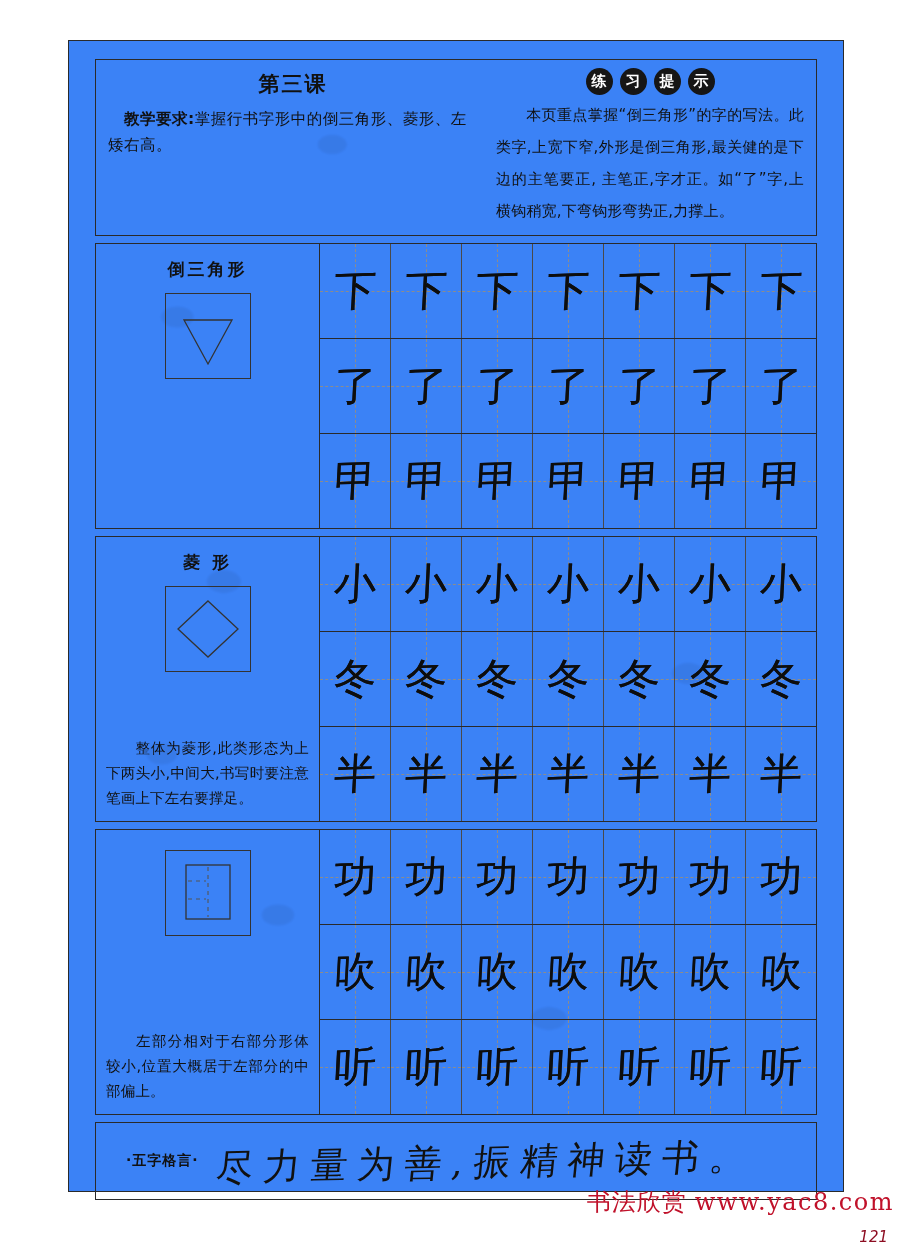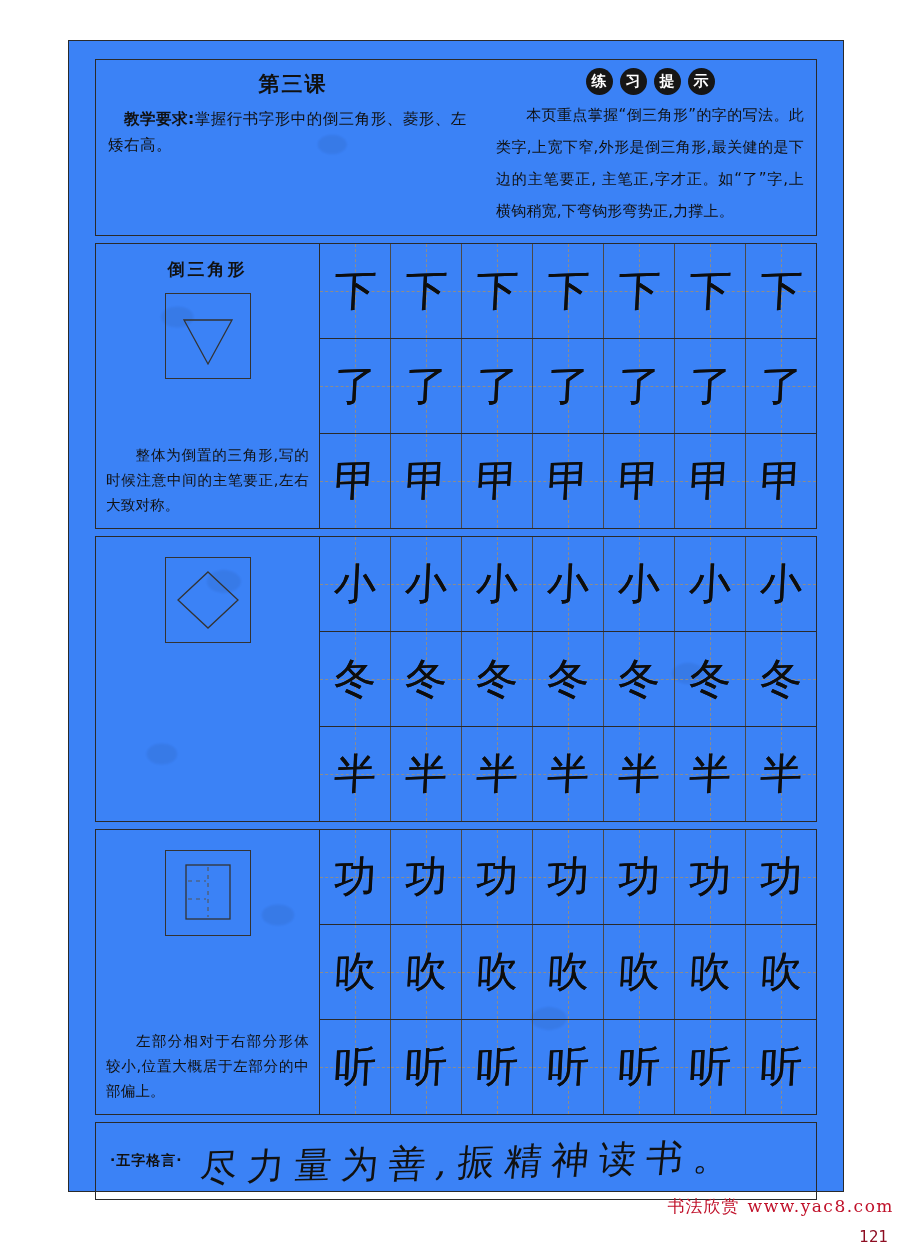--- a/index.html
+++ b/index.html
@@ -213,53 +213,55 @@
     display:flex;
     align-items:center;
     padding:0 10px 0 14px;
   }
   .motto-label{
     font-size:14px;
     font-weight:bold;
     letter-spacing:1px;
     white-space:nowrap;
     margin-right:18px;
+    margin-left:16px;
   }
   .motto-text{
     flex:1;
     font-family:"DejaVu Serif","Liberation Serif",serif;
     font-size:37px;
     letter-spacing:10px;
     color:#111;
     transform:skewX(-7deg) rotate(-1.2deg);
     white-space:nowrap;
     line-height:1;
   }
 
   
   .watermark{
     position:absolute;
     right:18px;bottom:34px;
     color:#c0112a;
-    font-size:17px;
+    font-size:24px;
     letter-spacing:1px;
     white-space:nowrap;
     font-family:"DejaVu Serif","Liberation Serif",serif;
   }
   .watermark .url{
     font-family:"DejaVu Serif","Liberation Serif",serif;
     letter-spacing:1.5px;
     margin-left:8px;
   }
   .pageno{
     position:absolute;
     right:24px;bottom:6px;
     color:#8d0d22;
     font-size:15px;
     font-family:"DejaVu Sans","Liberation Sans",sans-serif;
+    font-style:italic;
   }
 </style>
 </head>
 <body>
 
 <div class="page">
   <div class="ghost"></div>
 
   <div class="inner">
 
@@ -284,21 +286,20 @@
     </div>
 
     <div class="section">
       <div class="sec-left">
         <div class="sec-title">倒三角形</div>
         <div class="shape-box">
           <svg width="84" height="84" viewBox="0 0 84 84" aria-hidden="true">
             <polygon points="18,26 66,26 42,70" fill="none" stroke="#333" stroke-width="1.3"></polygon>
           </svg>
         </div>
-        <div class="sec-desc"><span class="indent"></span><span>整体为倒置的三角形,写的时候注意中间的主笔要正,左右大致对称。</span></div>
       </div>
       <div class="sec-right">
         <div class="grid-row">
           <div class="cell">
               <span class="glyph">下</span>
             </div>
           <div class="cell">
               <span class="glyph">下</span>
             </div>
           <div class="cell">
@@ -361,25 +362,27 @@
             </div>
           <div class="cell">
               <span class="glyph">甲</span>
             </div>
         </div>
       </div>
     </div>
 
     <div class="section">
       <div class="sec-left">
+        <div class="sec-title">菱 形</div>
         <div class="shape-box">
           <svg width="84" height="84" viewBox="0 0 84 84" aria-hidden="true">
             <polygon points="42,14 72,42 42,70 12,42" fill="none" stroke="#333" stroke-width="1.3"></polygon>
           </svg>
         </div>
+        <div class="sec-desc"><span class="indent"></span><span>整体为菱形,此类形态为上下两头小,中间大,书写时要注意笔画上下左右要撑足。</span></div>
       </div>
       <div class="sec-right">
         <div class="grid-row">
           <div class="cell">
               <span class="glyph">小</span>
             </div>
           <div class="cell">
               <span class="glyph">小</span>
             </div>
           <div class="cell">

